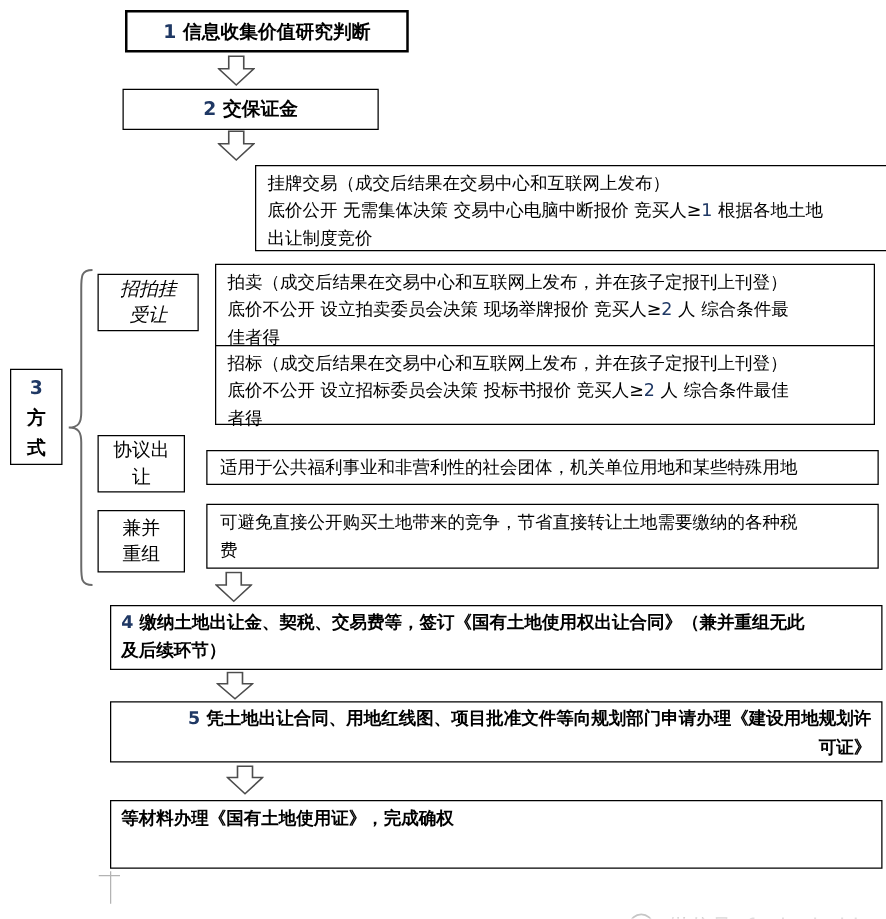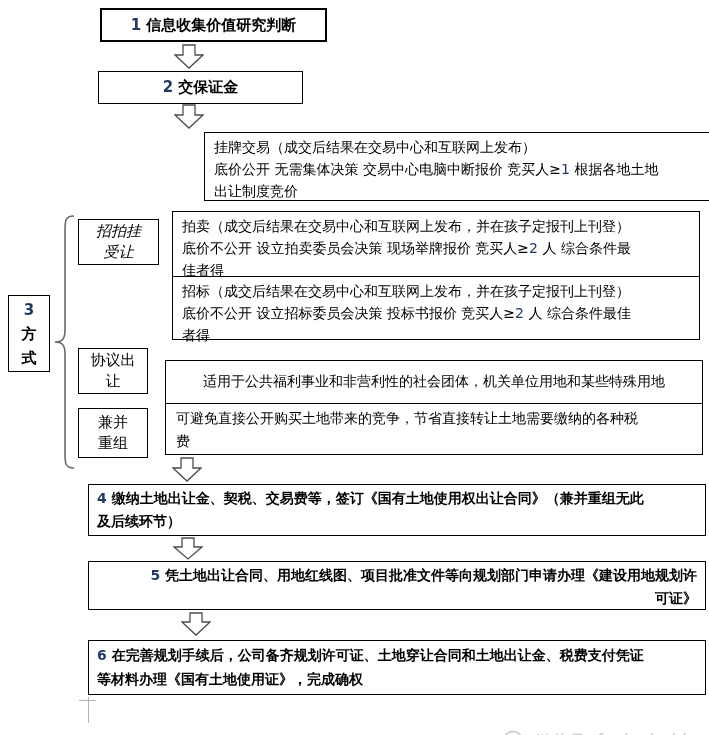--- a/index.html
+++ b/index.html
@@ -82,21 +82,21 @@
     <div class="line"><span>底价不公开 设立拍卖委员会决策 现场举牌报价 竞买人≥</span><span class="num">2</span><span> 人 综合条件最</span></div>
     <div class="line"><span>佳者得</span></div>
   </div>
 
   <div class="abs box desc" style="left:172px;top:276px;width:528px;height:64px;">
     <div class="line"><span>招标（成交后结果在交易中心和互联网上发布，并在孩子定报刊上刊登）</span></div>
     <div class="line"><span>底价不公开 设立招标委员会决策 投标书报价 竞买人≥</span><span class="num">2</span><span> 人 综合条件最佳</span></div>
     <div class="line"><span>者得</span></div>
   </div>
 
-  <div class="abs box" style="left:165px;top:360px;width:538px;height:44px;display:flex;align-items:center;justify-content:center;">
+  <div class="abs box" style="left:165px;top:360px;width:538px;height:28px;display:flex;align-items:center;">
     <div class="line" style="font-size:14px;padding:0 10px;"><span>适用于公共福利事业和非营利性的社会团体，机关单位用地和某些特殊用地</span></div>
   </div>
 
   <div class="abs box" style="left:165px;top:403px;width:538px;height:52px;font-size:14px;line-height:23px;padding:3px 10px;">
     <div class="line"><span> 可避免直接公开购买土地带来的竞争，节省直接转让土地需要缴纳的各种税</span></div>
     <div class="line"><span>费</span></div>
   </div>
 
   <div class="abs" style="left:172px;top:457px;width:30px;height:25px;">
     <svg width="30" height="25" viewBox="0 0 30 25">
@@ -120,21 +120,20 @@
     <div class="line"><span>可证》</span></div>
   </div>
 
   <div class="abs" style="left:181px;top:612px;width:30px;height:24px;">
     <svg width="30" height="24" viewBox="0 0 30 24">
         <polygon points="9,1 21,1 21,10 29,10 15,23 1,10 9,10" fill="#ffffff" stroke="#4d4d4d" stroke-width="1.3"></polygon>
       </svg>
   </div>
 
   <div class="abs box stepbig" style="left:88px;top:640px;width:618px;height:55px;line-height:24px;">
-    <div class="line"><span class="num">6 </span><span>在完善规划手续后，公司备齐规划许可证、土地穿让合同和土地出让金、税费支付凭证</span></div>
     <div class="line"><span>等材料办理《国有土地使用证》，完成确权</span></div>
   </div>
 
   <div class="abs artifact" style="left:88px;top:697px;width:1px;height:26px;"></div>
   <div class="abs artifact" style="left:79px;top:700px;width:17px;height:1px;"></div>
 
   <div class="abs" style="left:503px;top:728px;width:200px;height:26px;display:flex;align-items:center;gap:5px;">
     <span>
       <svg width="27" height="22" viewBox="0 0 27 22">
         <ellipse cx="10" cy="9" rx="8.5" ry="7.5" fill="none" stroke="#c6c6c6" stroke-width="1.5"></ellipse>

